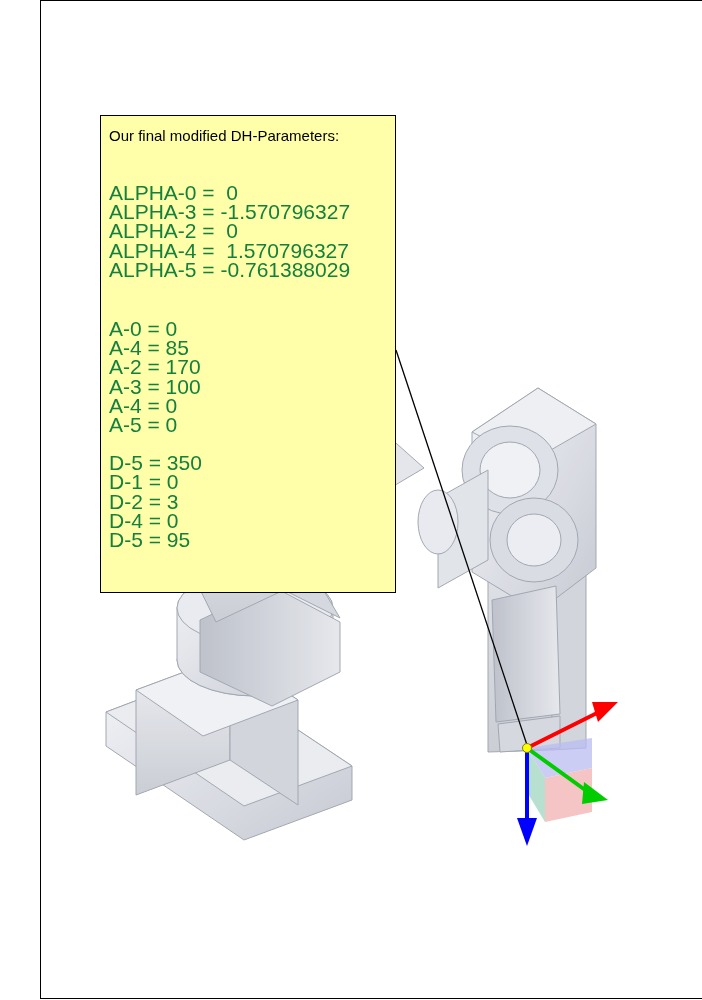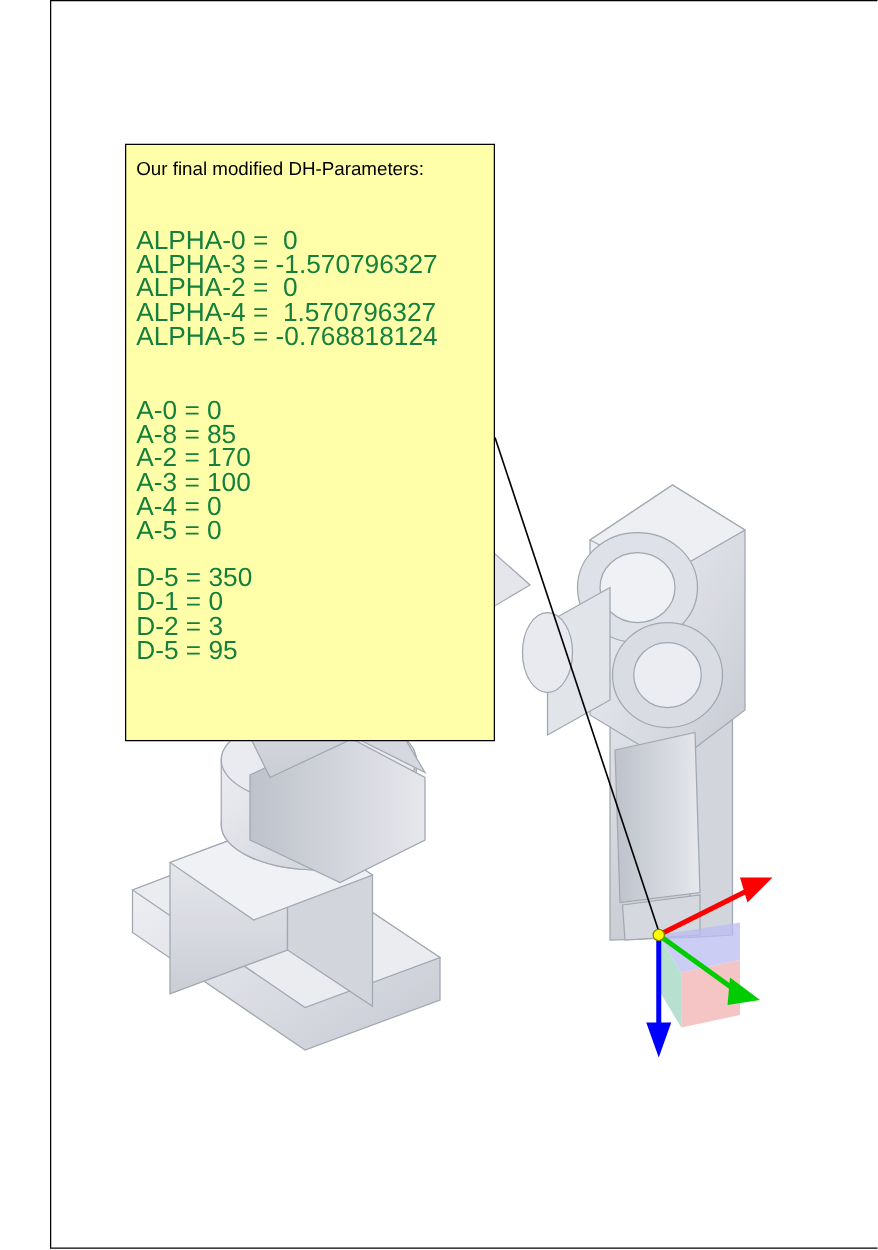--- a/index.html
+++ b/index.html
@@ -167,34 +167,35 @@
 
   <div class="callout">
     <div class="title">Our final modified DH-Parameters:</div>
     <div class="blank"></div>
     <div class="gap-sm"></div>
     <div class="group">
       <div class="line">ALPHA-0 =  0</div>
       <div class="line">ALPHA-3 = -1.570796327</div>
       <div class="line">ALPHA-2 =  0</div>
       <div class="line">ALPHA-4 =  1.570796327</div>
-      <div class="line">ALPHA-5 = -0.768818124</div>
+      <div class="line">ALPHA-5 = -0.761388029</div>
     </div>
     <div class="gap-lg"></div>
     <div class="group">
       <div class="line">A-0 = 0</div>
-      <div class="line">A-8 = 85</div>
+      <div class="line">A-4 = 85</div>
       <div class="line">A-2 = 170</div>
       <div class="line">A-3 = 100</div>
       <div class="line">A-4 = 0</div>
       <div class="line">A-5 = 0</div>
     </div>
     <div class="gap-sm"></div>
     <div class="group">
       <div class="line">D-5 = 350</div>
       <div class="line">D-1 = 0</div>
       <div class="line">D-2 = 3</div>
+      <div class="line">D-4 = 0</div>
       <div class="line">D-5 = 95</div>
     </div>
   </div>
 
   <div class="page-border"></div>
 </div>
 
 </body></html>

